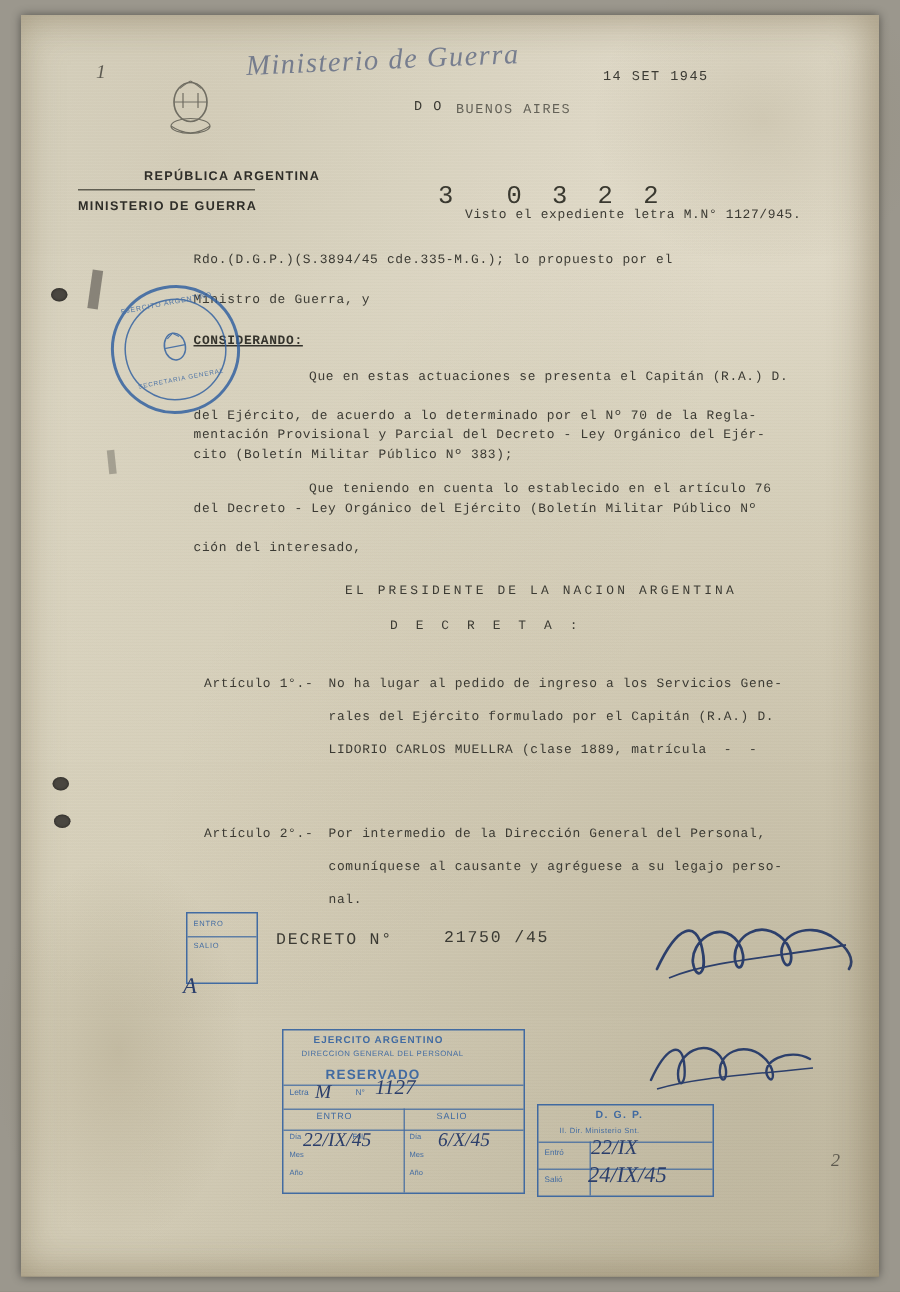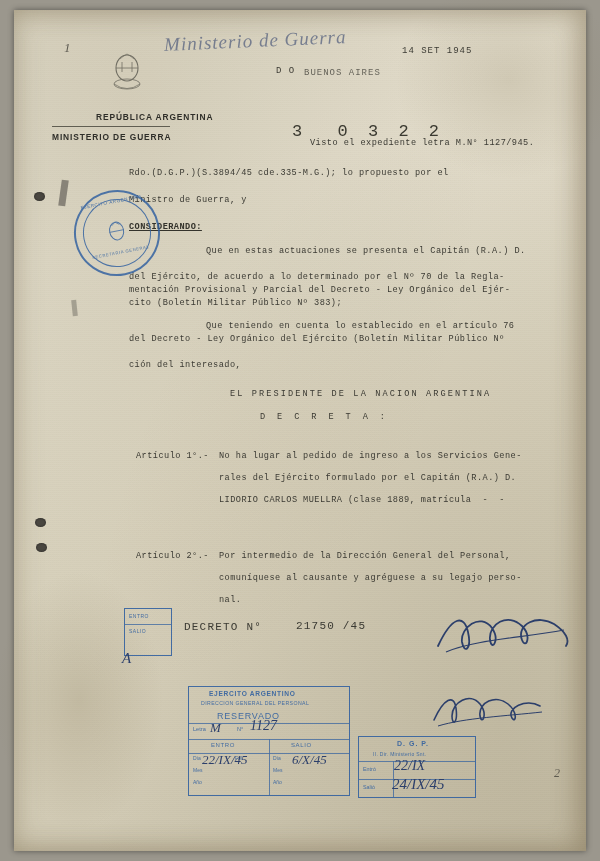--- a/index.html
+++ b/index.html
@@ -204,21 +204,21 @@
     <div class="bstamp" style="left:110px;top:598px;width:46px;height:46px;">
       <div class="hr" style="left:0;top:15px;width:46px;"></div>
       <div class="ln" style="left:4px;top:4px;font-size:5px;letter-spacing:.5px;">ENTRO</div>
       <div class="ln" style="left:4px;top:19px;font-size:5px;letter-spacing:.5px;">SALIO</div>
     </div>
     <div class="hand ink" style="left:108px;top:640px;font-size:15px;">A</div>
 
     <div class="bstamp" style="left:174px;top:676px;width:160px;height:108px;">
       <div class="ln" style="left:20px;top:3px;font-size:6.6px;letter-spacing:.7px;font-weight:bold;">EJERCITO ARGENTINO</div>
       <div class="ln" style="left:12px;top:13px;font-size:5.2px;letter-spacing:.4px;">DIRECCION GENERAL DEL PERSONAL</div>
-      <div class="ln" style="left:28px;top:24px;font-size:9px;letter-spacing:.8px;font-weight:normal;">RESERVADO</div>
+      <div class="ln" style="left:28px;top:24px;font-size:9px;letter-spacing:.8px;font-weight:bold;">RESERVADO</div>
       <div class="hr" style="left:0;top:36px;width:160px;"></div>
       <div class="ln" style="left:4px;top:39px;font-size:5.6px;">Letra</div>
       <div class="ln" style="left:48px;top:39px;font-size:5.6px;">N°</div>
       <div class="hr" style="left:0;top:52px;width:160px;"></div>
       <div class="vr" style="left:80px;top:52px;height:56px;"></div>
       <div class="ln" style="left:22px;top:55px;font-size:6px;letter-spacing:.6px;">ENTRO</div>
       <div class="ln" style="left:102px;top:55px;font-size:6px;letter-spacing:.6px;">SALIO</div>
       <div class="hr" style="left:0;top:66px;width:160px;"></div>
       <div class="ln" style="left:4px;top:68px;font-size:5px;">Día</div>
       <div class="ln" style="left:4px;top:80px;font-size:5px;">Mes</div>

